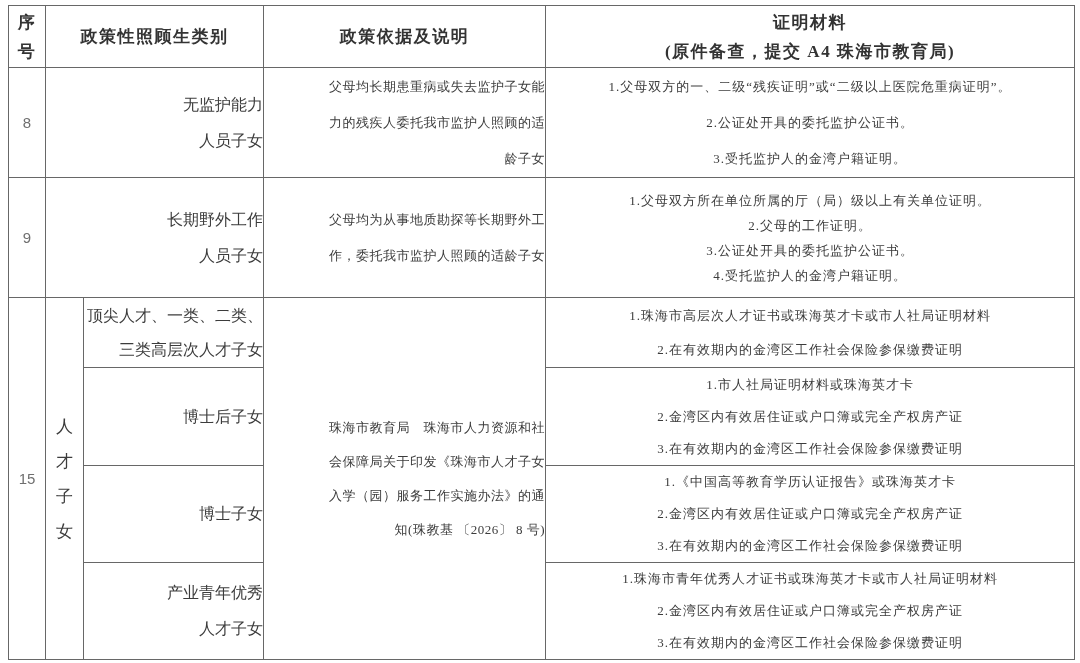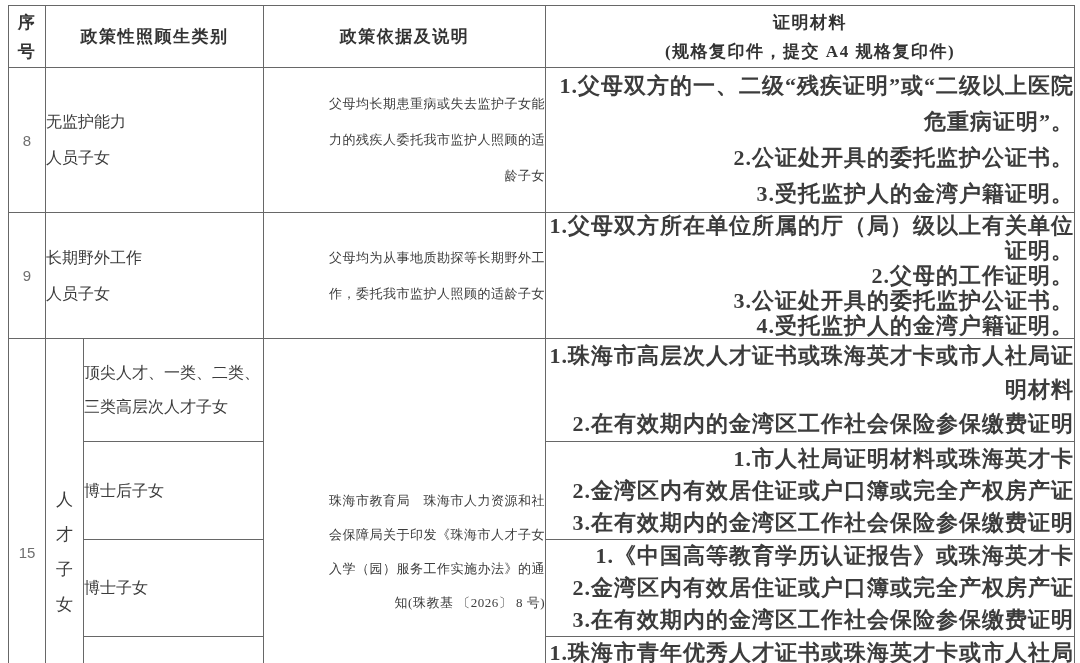--- a/index.html
+++ b/index.html
@@ -51,39 +51,38 @@
     color: #333333;
   }
   .num {
     font-family: "Liberation Sans", "DejaVu Sans", sans-serif;
     font-size: 15px;
     color: #6f6f6f;
     text-align: center;
     letter-spacing: 0;
   }
   .cat {
-    text-align: left;
+    text-align: right;
     white-space: pre-line;
     font-size: 16px;
     letter-spacing: 0;
   }
   .policy {
     text-align: right;
     padding: 0 10px;
     white-space: pre-line;
     font-size: 13px;
     letter-spacing: 0.5px;
   }
   .mats {
-    text-align: right;
+    text-align: center;
     padding: 0 11px;
     white-space: pre-line;
-    font-size: 22px;
+    font-size: 13px;
     letter-spacing: 1px;
-    font-weight: bold;
   }
   .lh30 { line-height: 25px; }
   .lh32 { line-height: 32px; }
   .lh34 { line-height: 34px; margin-left: 48px; }
   .lh36 { line-height: 36px; }
 
   .group-cell { text-align: center; }
   .group-inner {
     width: 1.15em;
     margin: 0 auto;
@@ -107,21 +106,21 @@
       <col style="width:529px">
     </colgroup>
 
     <tbody>
         <tr class="h-hdr">
       <td class="hdr">序
 号</td>
       <td class="hdr" colspan="2">政策性照顾生类别</td>
       <td class="hdr">政策依据及说明</td>
       <td class="hdr">证明材料
-(规格复印件，提交 A4 规格复印件)</td>
+(原件备查，提交 A4 珠海市教育局)</td>
     </tr>
 
     <tr class="h-r8">
       <td class="num">8</td>
       <td class="cat lh36" colspan="2">无监护能力
 人员子女</td>
       <td class="policy lh36">父母均长期患重病或失去监护子女能
 力的残疾人委托我市监护人照顾的适
 龄子女</td>
       <td class="mats lh36">1.父母双方的一、二级“残疾证明”或“二级以上医院危重病证明”。

